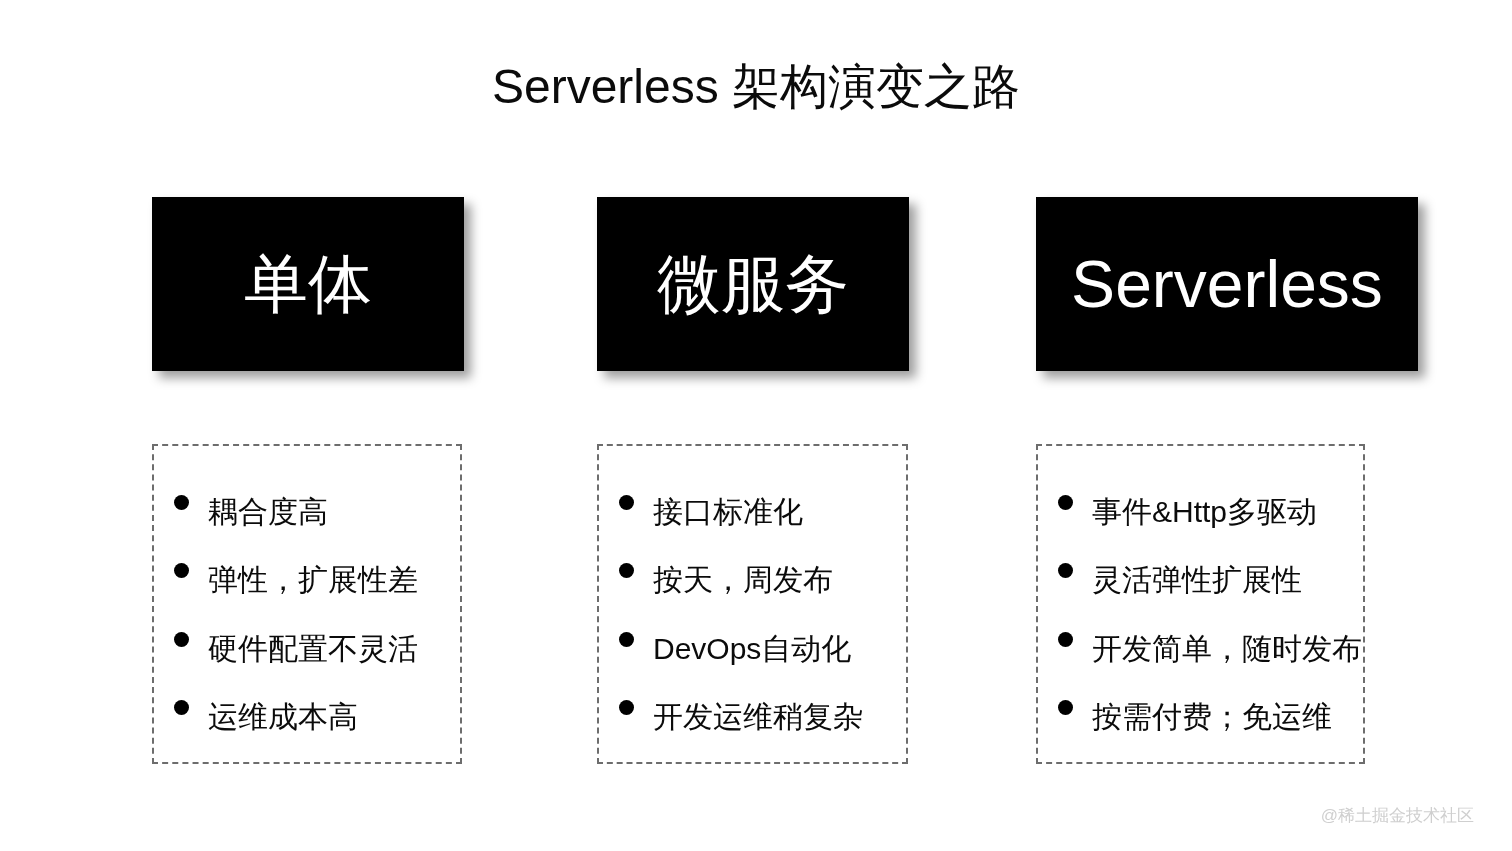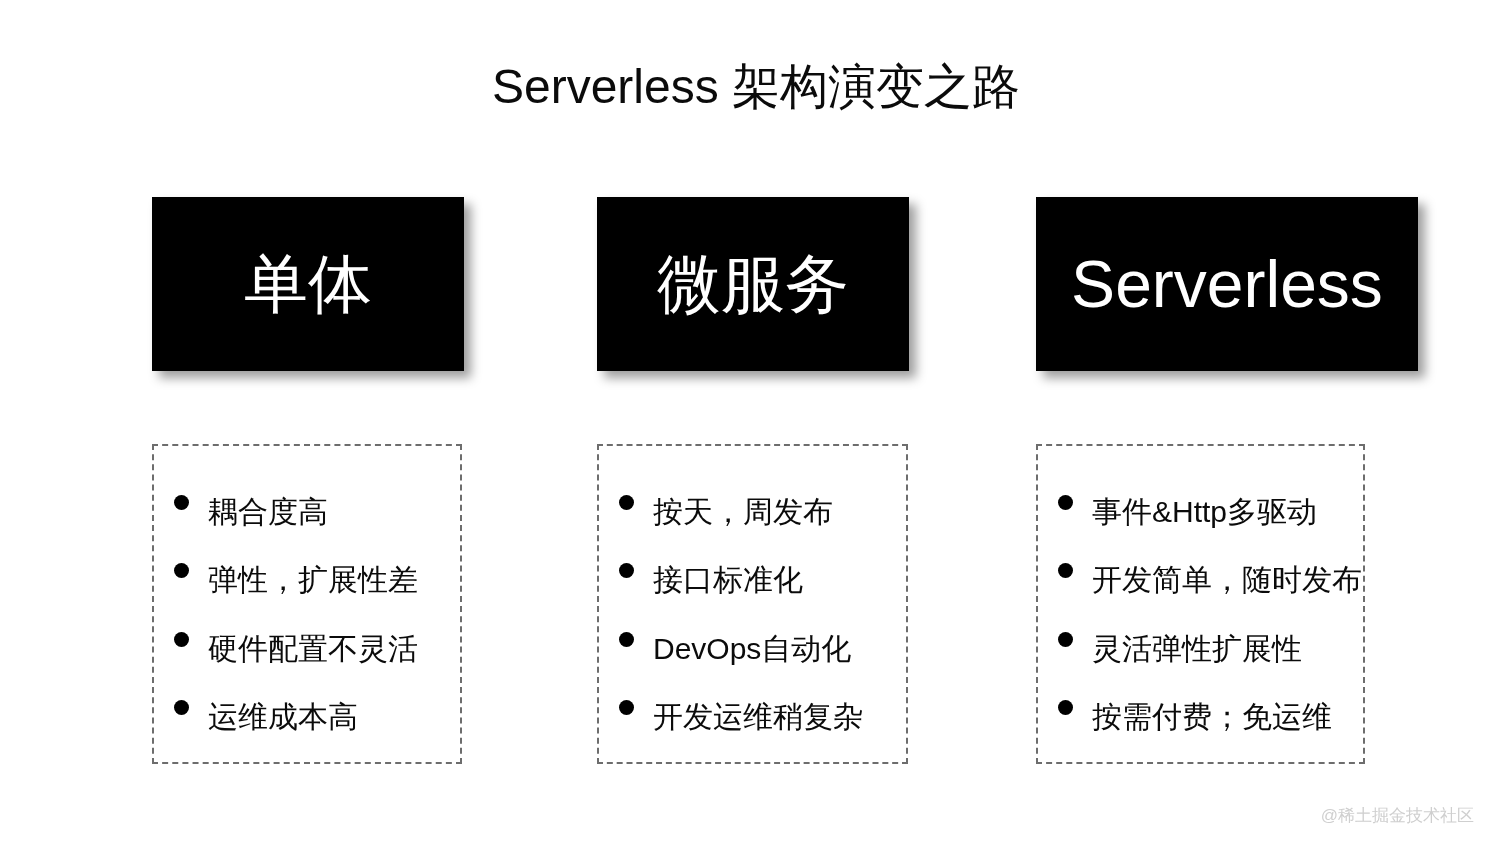--- a/index.html
+++ b/index.html
@@ -157,53 +157,53 @@
         <span class="bullet-dot"></span>
         <span class="feature-text">运维成本高</span>
       </li>
     </ul>
   </div>
 
   <div class="feature-panel" id="feature-panel-1">
     <ul class="feature-list">
       <li class="feature-item">
         <span class="bullet-dot"></span>
+        <span class="feature-text">接口标准化</span>
+      </li>
+      <li class="feature-item">
+        <span class="bullet-dot"></span>
         <span class="feature-text">按天，周发布</span>
-      </li>
-      <li class="feature-item">
-        <span class="bullet-dot"></span>
-        <span class="feature-text">接口标准化</span>
       </li>
       <li class="feature-item">
         <span class="bullet-dot"></span>
         <span class="feature-text">DevOps自动化</span>
       </li>
       <li class="feature-item">
         <span class="bullet-dot"></span>
         <span class="feature-text">开发运维稍复杂</span>
       </li>
     </ul>
   </div>
 
   <div class="feature-panel" id="feature-panel-2">
     <ul class="feature-list">
       <li class="feature-item">
         <span class="bullet-dot"></span>
         <span class="feature-text">事件&amp;Http多驱动</span>
       </li>
       <li class="feature-item">
         <span class="bullet-dot"></span>
+        <span class="feature-text">灵活弹性扩展性</span>
+      </li>
+      <li class="feature-item">
+        <span class="bullet-dot"></span>
         <span class="feature-text">开发简单，随时发布</span>
       </li>
       <li class="feature-item">
         <span class="bullet-dot"></span>
-        <span class="feature-text">灵活弹性扩展性</span>
-      </li>
-      <li class="feature-item">
-        <span class="bullet-dot"></span>
         <span class="feature-text">按需付费；免运维</span>
       </li>
     </ul>
   </div>
 
   <div class="watermark">@稀土掘金技术社区</div>
 
 </div>
 
 </body></html>

